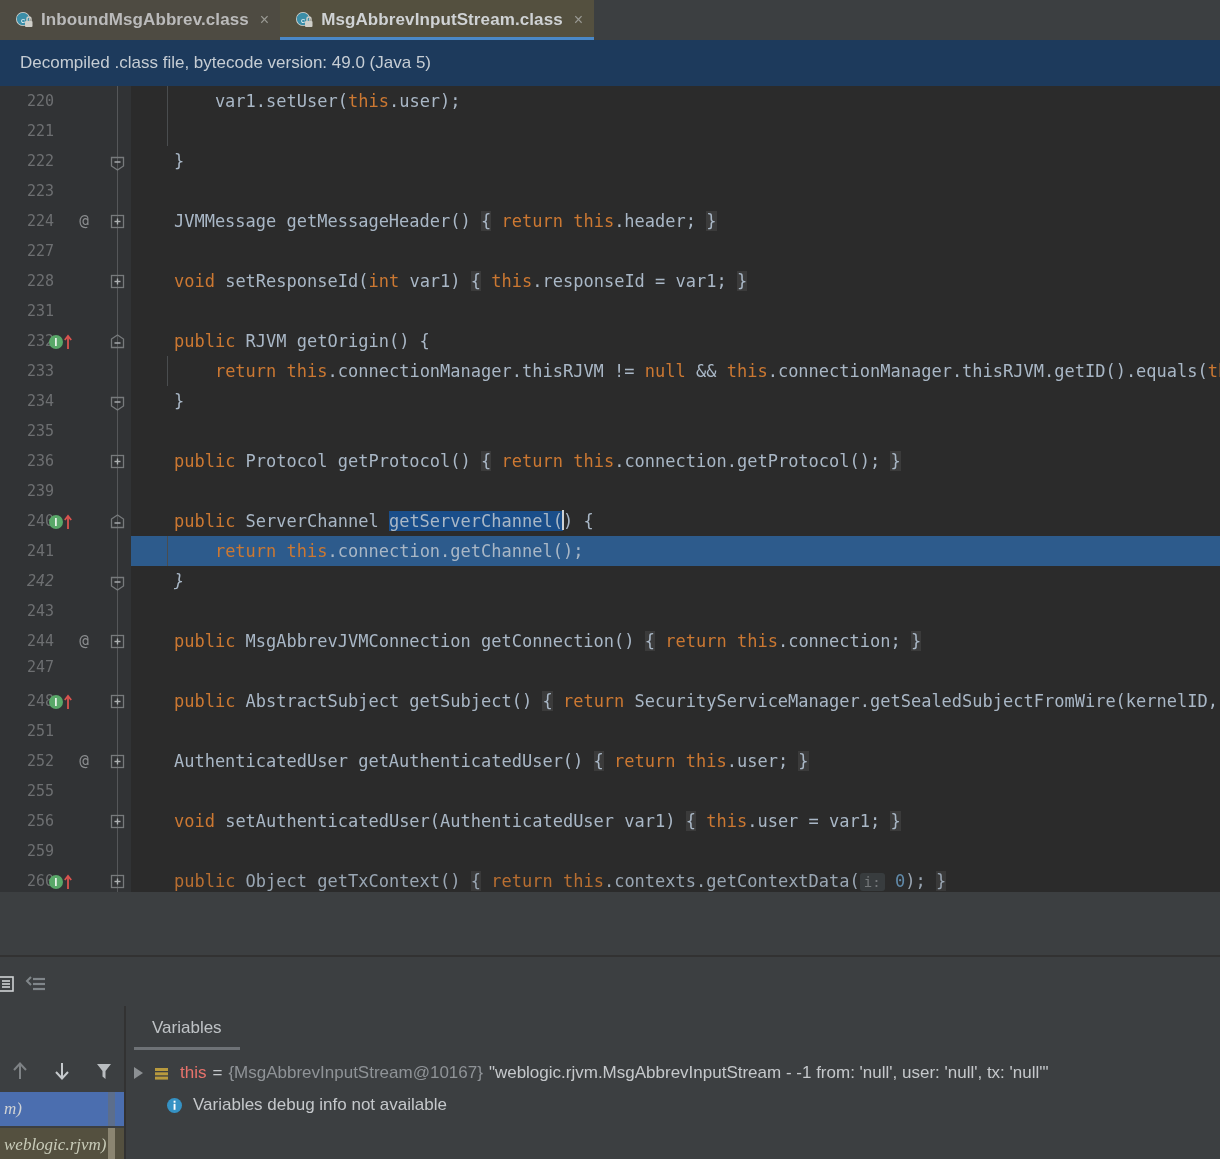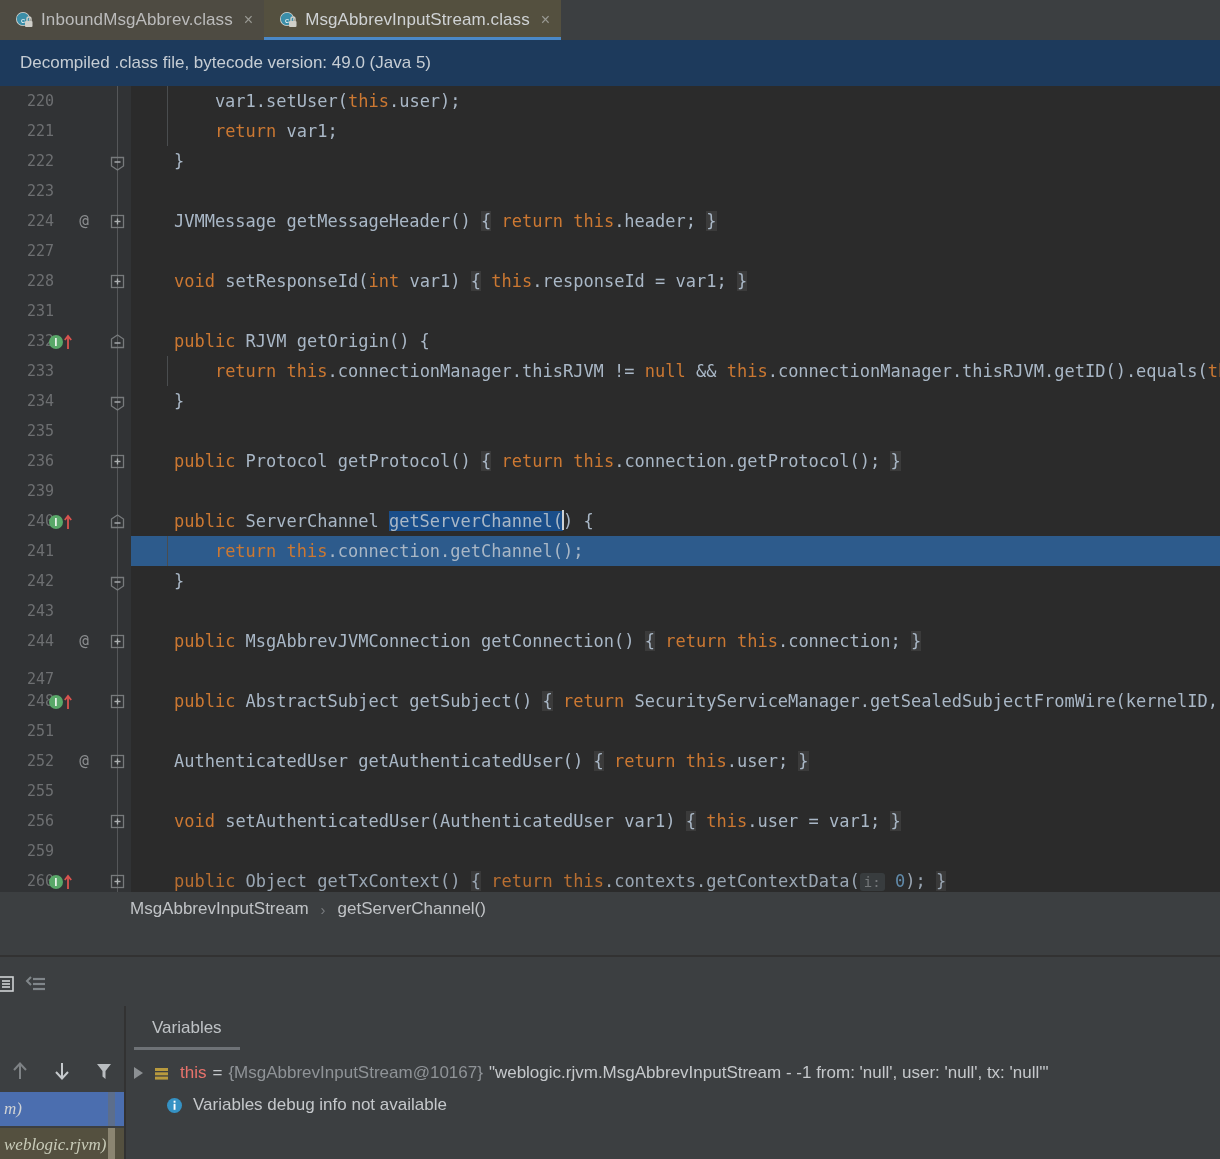--- a/index.html
+++ b/index.html
@@ -20,21 +20,21 @@
     display: flex; align-items: center; gap: 7px;
     padding: 0 11px 0 14px; height: 40px;
     background: #4e4b42; color: #bbbbbb; font-size: 17px;
     position: relative; cursor: default;
   }
   .tab.active { background: #54503f; color: #cfd2d4; }
   .tab.active::after {
     content: ""; position: absolute; left: 0; right: 0; bottom: 0;
     height: 3px; background: #4a88c7;
   }
-  .tab-label { white-space: nowrap; letter-spacing: .1px; }
+  .tab-label { white-space: nowrap; letter-spacing: .1px; font-weight: bold; }
   .tab-close {
     font-size: 16px; color: #9a9a94; margin-left: 4px; line-height: 1;
     cursor: pointer;
   }
   .classicon { width: 20px; height: 20px; position: relative; flex: 0 0 20px; }
 
   
   .banner {
     position: absolute; top: 40px; left: 0; width: 1220px; height: 46px;
     background: #1d3a5c; color: #c6cdd4; font-size: 17px;
@@ -224,21 +224,20 @@
     <div class="fold-line"></div>
     <div id="rows">
         <div class="row" style="top: 0px;">
           <div class="lineno">220</div>
           <div class="indent-guide" style="left: 167px; top: 0px; height: 30px;"></div>
           <div class="code"><span class="nm">        var1.</span><span class="nm">setUser</span><span class="nm">(</span><span class="kw">this</span><span class="nm">.user);</span></div>
         </div>
         <div class="row" style="top: 30px;">
           <div class="lineno">221</div>
           <div class="indent-guide" style="left: 167px; top: 0px; height: 30px;"></div>
-          <div class="code"><span class="nm">        </span><span class="kw">return</span><span class="nm"> var1;</span></div>
         </div>
         <div class="row" style="top: 60px;">
           <div class="lineno">222</div>
           <div class="fold">
             <svg width="15" height="17" viewBox="0 0 15 17">
               <path d="M1.5 12 L7.5 16 L13.5 12 L13.5 3.5 L1.5 3.5 Z" fill="none" stroke="#777a7c" stroke-width="1.3"></path>
               <line x1="4.5" y1="8" x2="10.5" y2="8" stroke="#aeb1b3" stroke-width="1.4"></line>
             </svg>
           </div>
           <div class="code"><span class="nm">    }</span></div>
@@ -347,21 +346,21 @@
             </svg>
           </div>
           <div class="code"><span class="nm">    </span><span class="kw">public</span><span class="nm"> ServerChannel </span><span class="sel-token">getServerChannel(</span><span class="caret"></span><span class="nm">) {</span></div>
         </div>
         <div class="row" style="top: 450px;">
           <div class="sel-line"></div>
           <div class="lineno">241</div>
           <div class="indent-guide" style="left: 167px; top: 0px; height: 30px;"></div>
           <div class="code"><span class="nm">        </span><span class="kw">return</span><span class="nm"> </span><span class="kw">this</span><span class="nm">.connection.getChannel();</span></div>
         </div>
-        <div class="row" style="top: 480px;">
+        <div class="row" style="top: 480px; font-style: italic;">
           <div class="lineno">242</div>
           <div class="fold">
             <svg width="15" height="17" viewBox="0 0 15 17">
               <path d="M1.5 12 L7.5 16 L13.5 12 L13.5 3.5 L1.5 3.5 Z" fill="none" stroke="#777a7c" stroke-width="1.3"></path>
               <line x1="4.5" y1="8" x2="10.5" y2="8" stroke="#aeb1b3" stroke-width="1.4"></line>
             </svg>
           </div>
           <div class="code"><span class="nm">    }</span></div>
         </div>
         <div class="row" style="top: 510px;">
@@ -373,21 +372,21 @@
           <div class="mark-at">@</div>
           <div class="fold">
             <svg width="15" height="15" viewBox="0 0 15 15">
               <rect x="1.5" y="1.5" width="12" height="12" fill="none" stroke="#777a7c" stroke-width="1.3"></rect>
               <line x1="4.5" y1="7.5" x2="10.5" y2="7.5" stroke="#aeb1b3" stroke-width="1.4"></line>
               <line x1="7.5" y1="4.5" x2="7.5" y2="10.5" stroke="#aeb1b3" stroke-width="1.4"></line>
             </svg>
           </div>
           <div class="code"><span class="nm">    </span><span class="kw">public</span><span class="nm"> MsgAbbrevJVMConnection getConnection() </span><span class="brace-hl">{</span><span class="nm"> </span><span class="kw">return</span><span class="nm"> </span><span class="kw">this</span><span class="nm">.connection; </span><span class="brace-hl">}</span></div>
         </div>
-        <div class="row" style="top: 578px;">
+        <div class="row" style="top: 566px;">
           <div class="lineno">247</div>
           <div class="code"></div>
         </div>
         <div class="row" style="top: 600px;">
           <div class="lineno">248</div>
           <div class="mark-impl">
             <svg width="30" height="17" viewBox="0 0 30 17">
               <circle cx="8" cy="9" r="7" fill="#59a869"></circle>
               <text x="8" y="13" font-size="10" font-weight="bold" fill="#ffffff" text-anchor="middle" font-family="Liberation Sans, sans-serif">I</text>
               <line x1="20" y1="16" x2="20" y2="4" stroke="#d9534f" stroke-width="1.8"></line>
@@ -454,25 +453,20 @@
               <line x1="4.5" y1="7.5" x2="10.5" y2="7.5" stroke="#aeb1b3" stroke-width="1.4"></line>
               <line x1="7.5" y1="4.5" x2="7.5" y2="10.5" stroke="#aeb1b3" stroke-width="1.4"></line>
             </svg>
           </div>
           <div class="code" style="opacity: 0.88;"><span class="nm">    </span><span class="kw">public</span><span class="nm"> Object getTxContext() </span><span class="brace-hl">{</span><span class="nm"> </span><span class="kw">return</span><span class="nm"> </span><span class="kw">this</span><span class="nm">.contexts.getContextData(</span><span class="inlay">i:</span><span class="nm"> </span><span class="num">0</span><span class="nm">);</span><span class="nm"> </span><span class="brace-hl">}</span></div>
         </div>
         <div style="position: absolute; left: 131px; top: 782px; width: 886px; height: 26px; background: rgb(69, 72, 74); z-index: -1;"></div>
       </div>
   </div>
 
-  <div class="breadcrumb">
-    <span>MsgAbbrevInputStream</span>
-    <span class="bc-sep">›</span>
-    <span>getServerChannel()</span>
-  </div>
 
   <div class="splitter-h"></div>
   <div class="dbg-toolbar">
     <span style="position:absolute;left:-4px;top:12px">
       <svg width="20" height="20" viewBox="0 0 20 20">
         <rect x="3" y="3" width="14" height="14" fill="none" stroke="#cfd2d4" stroke-width="1.6"></rect>
         <line x1="6" y1="7" x2="14" y2="7" stroke="#cfd2d4" stroke-width="1.6"></line>
         <line x1="6" y1="10" x2="14" y2="10" stroke="#cfd2d4" stroke-width="1.6"></line>
         <line x1="6" y1="13" x2="14" y2="13" stroke="#cfd2d4" stroke-width="1.6"></line>
       </svg>

